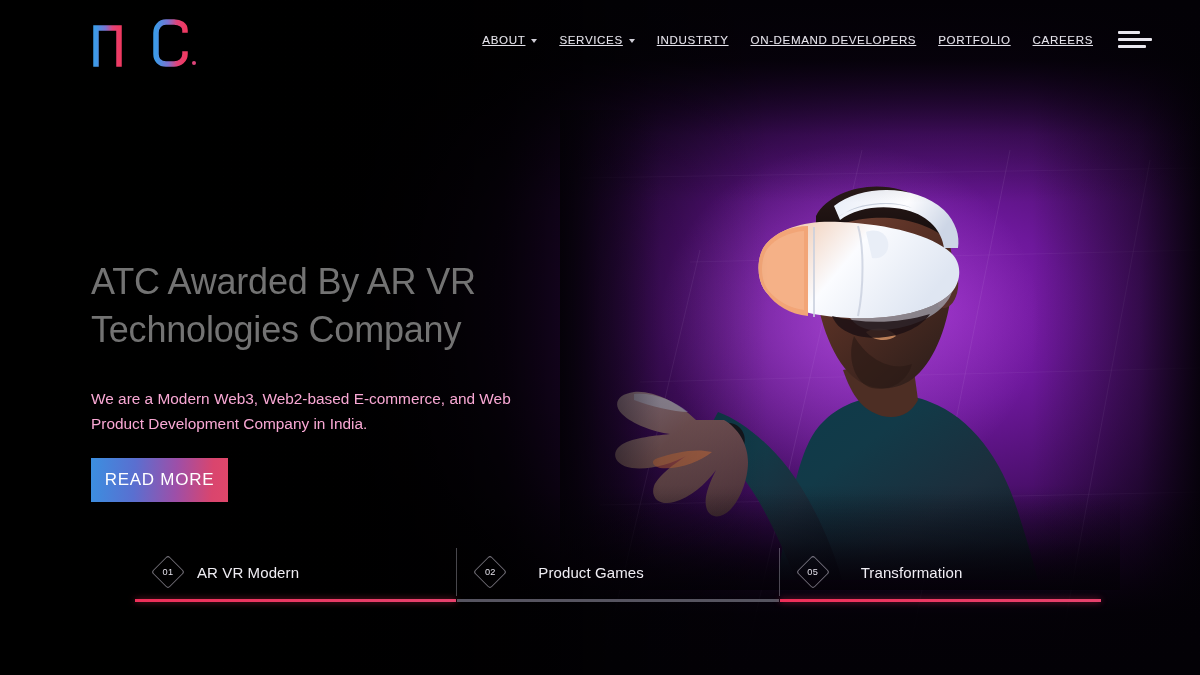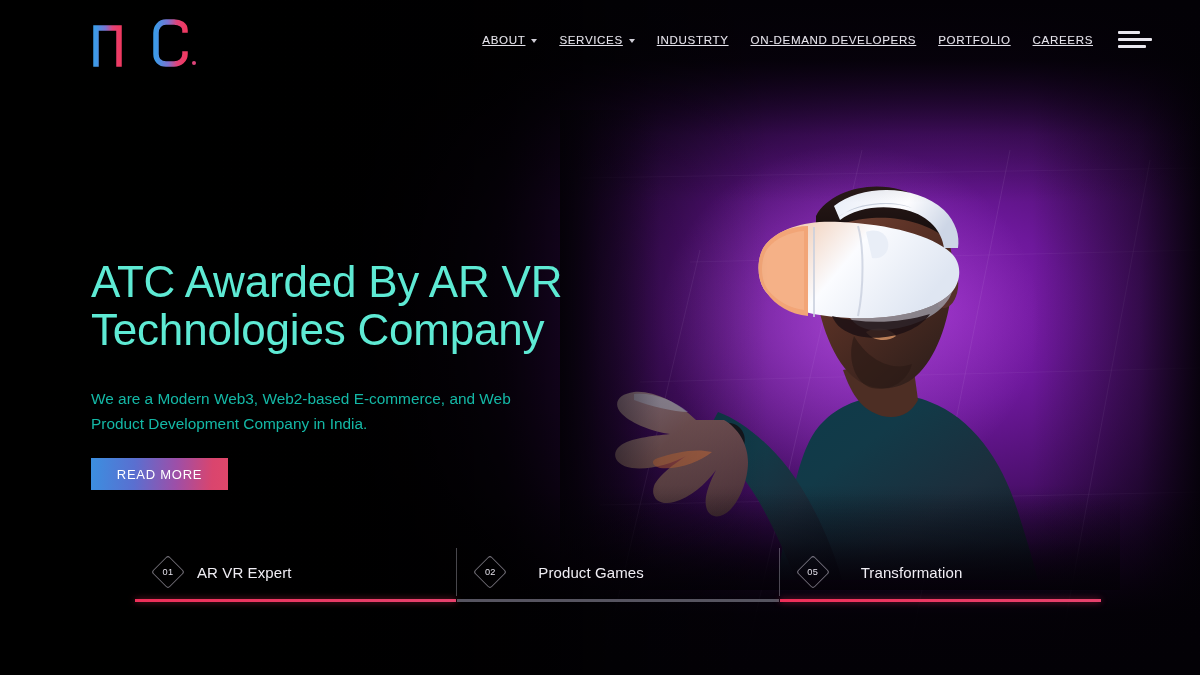--- a/index.html
+++ b/index.html
@@ -133,47 +133,47 @@
 
   
   .hero {
     position: absolute;
     left: 91px; top: 258px;
     width: 540px;
     z-index: 20;
   }
 
   .hero-title {
-    color: #5eead4;
-    font-size: 44px;
+    color: #737373;
+    font-size: 36px;
     line-height: 48px;
     font-weight: 400;
     letter-spacing: -0.2px;
     white-space: pre-line;
   }
 
   .hero-sub {
     margin-top: 32px;
-    color: #14b8a6;
+    color: #f9a8d4;
     font-size: 15.4px;
     line-height: 25px;
     font-weight: 400;
     max-width: 505px;
     white-space: pre-line;
   }
 
   .btn-read {
     margin-top: 22px;
     display: inline-flex;
     align-items: center;
     justify-content: center;
-    width: 137px; height: 32px;
+    width: 137px; height: 44px;
     background: linear-gradient(93deg, #3b8fe0 0%, #5a6fd0 32%, #9d4fa8 62%, #d9456e 88%, #e0476a 100%);
     color: #ffffff;
-    font-size: 13px;
+    font-size: 17px;
     letter-spacing: 0.75px;
     border: none;
     cursor: pointer;
     font-family: inherit;
   }
 
   
   .tabs {
     position: absolute;
     left: 135px; top: 548px;
@@ -428,21 +428,21 @@
 Product Development Company in India.</p>
     <button class="btn-read">READ MORE</button>
   </section>
 
   <div class="tabs">
 
     <div class="tab">
       <span class="tab-badge">
         <span class="tab-num">01</span>
       </span>
-      <span class="tab-label">AR VR Expert</span>
+      <span class="tab-label">AR VR Modern</span>
       <span class="tab-underline active"></span>
     </div>
 
     <div class="tab">
       <span class="tab-badge">
         <span class="tab-num">02</span>
       </span>
       <span class="tab-label">Product Games</span>
       <span class="tab-underline inactive"></span>
     </div>

